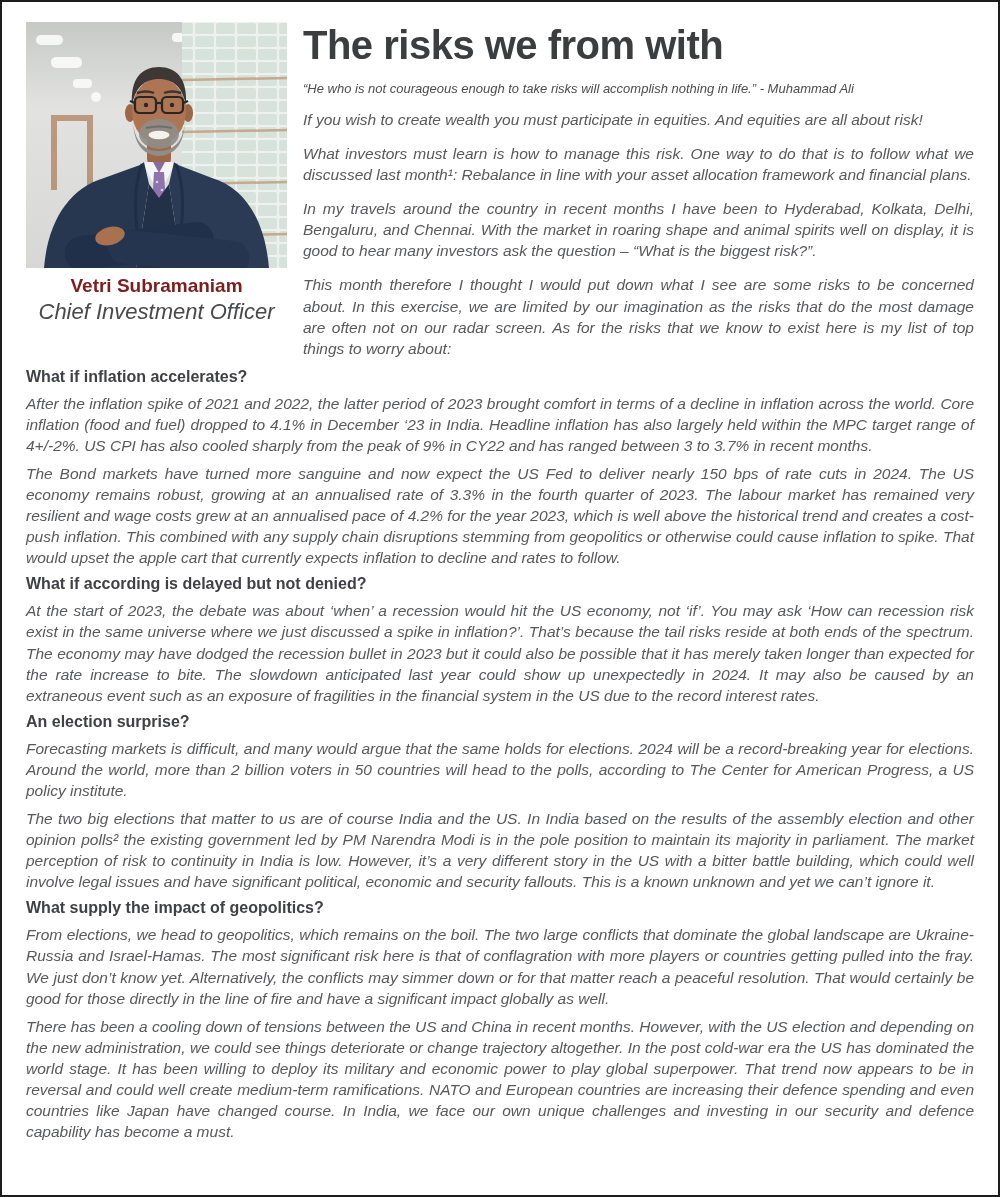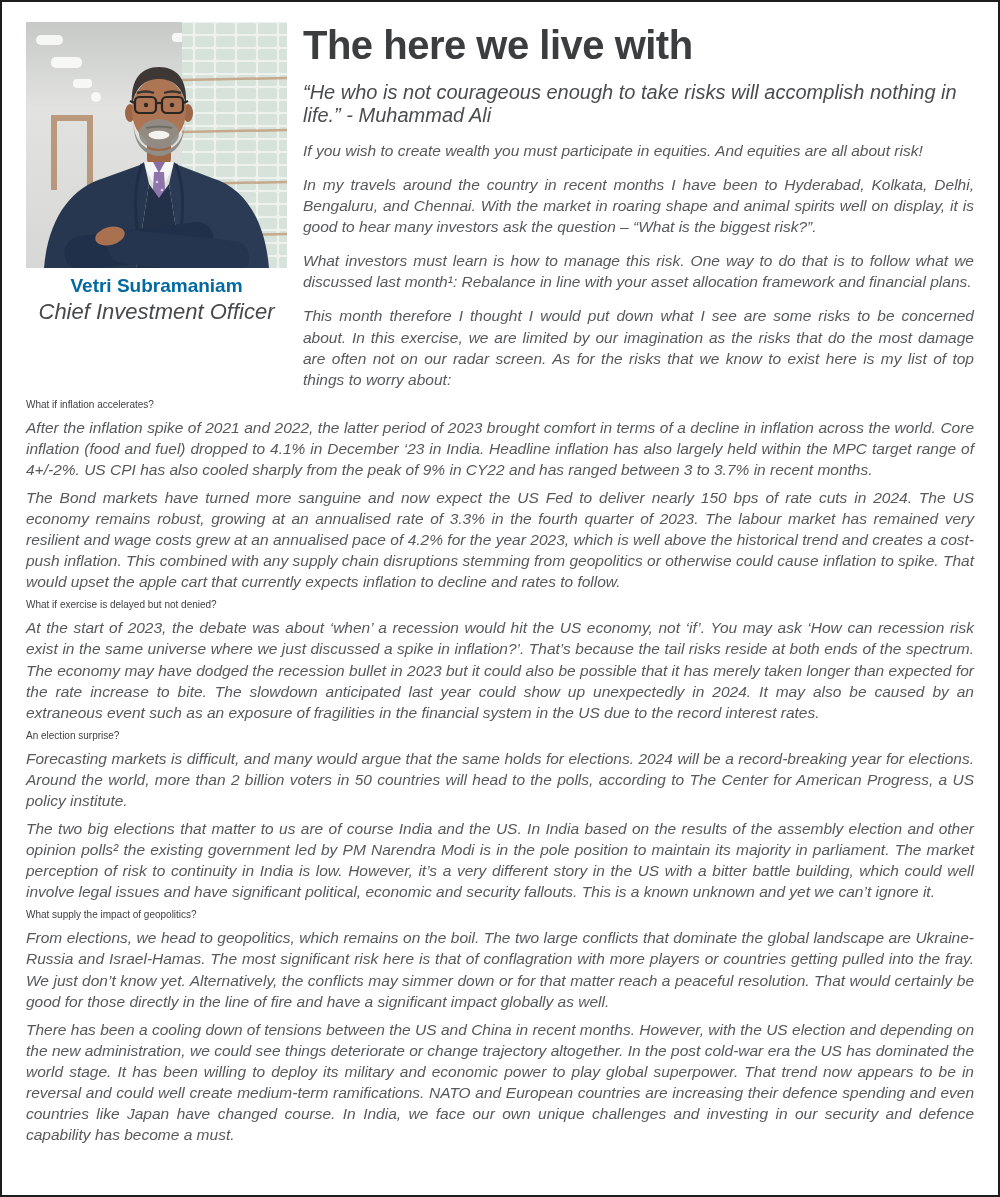--- a/index.html
+++ b/index.html
@@ -13,35 +13,35 @@
     width: 1000px; height: 1197px;
     border: 2px solid #1d1d1d;
     background: #ffffff;
     padding: 20px 24px 0 24px;
     overflow: hidden;
   }
   .header-row { display: flex; gap: 16px; align-items: flex-start; }
   .author-col { flex: 0 0 261px; width: 261px; text-align: center; }
   .photo-frame { width: 261px; height: 246px; overflow: hidden; }
   .photo-frame svg { display: block; width: 261px; height: 246px; }
-  .author-name { margin-top: 7px; font-size: 19px; font-weight: bold; color: #0369a1; }
+  .author-name { margin-top: 7px; font-size: 19px; font-weight: bold; color: #7f1d1d; }
   .author-role { margin-top: 2px; font-size: 22px; font-style: italic; color: #48494b; }
   .intro-col { flex: 1 1 auto; min-width: 0; padding-top: 2px; }
   .doc-title {
     font-size: 40px; font-weight: bold; color: #3c3d3f;
     letter-spacing: -0.5px; line-height: 1.05; margin-bottom: 15px;
   }
-  .quote { font-size: 20px; font-style: italic; color: #4b4c4e; margin-bottom: 13px; }
+  .quote { font-size: 13px; font-style: italic; color: #4b4c4e; margin-bottom: 13px; }
   .para {
     font-size: 15.5px; color: #58595b; line-height: 1.36;
     text-align: justify; margin-bottom: 13px; font-style: italic;
   }
   .intro-col .para:last-child { margin-bottom: 3px; }
   .sections { margin-top: 6px; }
-  .section-heading { font-size: 10px; font-weight: normal; color: #404144; margin: 1px 0 7px 0; }
+  .section-heading { font-size: 16px; font-weight: bold; color: #404144; margin: 1px 0 7px 0; }
   .sections .para { margin-bottom: 7px; }
 </style>
 </head>
 <body>
 
 <div class="page">
   <div class="header-row">
 
     <div class="author-col">
       <div class="photo-frame">
@@ -138,34 +138,34 @@
               <line x1="157" y1="81" x2="162" y2="79"></line>
             </g>
           </g>
         </svg>
       </div>
       <div class="author-name">Vetri Subramaniam</div>
       <div class="author-role">Chief Investment Officer</div>
     </div>
 
     <div class="intro-col">
-      <h1 class="doc-title">The here we live with</h1>
+      <h1 class="doc-title">The risks we from with</h1>
       <p class="quote">“He who is not courageous enough to take risks will accomplish nothing in life.” - Muhammad Ali</p>
       <p class="para">If you wish to create wealth you must participate in equities. And equities are all about risk!</p>
+      <p class="para">What investors must learn is how to manage this risk. One way to do that is to follow what we discussed last month¹: Rebalance in line with your asset allocation framework and financial plans.</p>
       <p class="para">In my travels around the country in recent months I have been to Hyderabad, Kolkata, Delhi, Bengaluru, and Chennai. With the market in roaring shape and animal spirits well on display, it is good to hear many investors ask the question – “What is the biggest risk?”.</p>
-      <p class="para">What investors must learn is how to manage this risk. One way to do that is to follow what we discussed last month¹: Rebalance in line with your asset allocation framework and financial plans.</p>
       <p class="para">This month therefore I thought I would put down what I see are some risks to be concerned about. In this exercise, we are limited by our imagination as the risks that do the most damage are often not on our radar screen. As for the risks that we know to exist here is my list of top things to worry about:</p>
     </div>
   </div>
 
   <div class="sections">
       <h2 class="section-heading">What if inflation accelerates?</h2>
       <p class="para">After the inflation spike of 2021 and 2022, the latter period of 2023 brought comfort in terms of a decline in inflation across the world. Core inflation (food and fuel) dropped to 4.1% in December ‘23 in India. Headline inflation has also largely held within the MPC target range of 4+/-2%. US CPI has also cooled sharply from the peak of 9% in CY22 and has ranged between 3 to 3.7% in recent months.</p>
       <p class="para">The Bond markets have turned more sanguine and now expect the US Fed to deliver nearly 150 bps of rate cuts in 2024. The US economy remains robust, growing at an annualised rate of 3.3% in the fourth quarter of 2023. The labour market has remained very resilient and wage costs grew at an annualised pace of 4.2% for the year 2023, which is well above the historical trend and creates a cost-push inflation. This combined with any supply chain disruptions stemming from geopolitics or otherwise could cause inflation to spike. That would upset the apple cart that currently expects inflation to decline and rates to follow.</p>
-      <h2 class="section-heading">What if exercise is delayed but not denied?</h2>
+      <h2 class="section-heading">What if according is delayed but not denied?</h2>
       <p class="para">At the start of 2023, the debate was about ‘when’ a recession would hit the US economy, not ‘if’.  You may ask ‘How can recession risk exist in the same universe where we just discussed a spike in inflation?’. That’s because the tail risks reside at both ends of the spectrum. The economy may have dodged the recession bullet in 2023 but it could also be possible that it has merely taken longer than expected for the rate increase to bite. The slowdown anticipated last year could show up unexpectedly in 2024. It may also be caused by an extraneous event such as an exposure of fragilities in the financial system in the US due to the record interest rates.</p>
       <h2 class="section-heading">An election surprise?</h2>
       <p class="para">Forecasting markets is difficult, and many would argue that the same holds for elections. 2024 will be a record-breaking year for elections. Around the world, more than 2 billion voters in 50 countries will head to the polls, according to The Center for American Progress, a US policy institute.</p>
       <p class="para">The two big elections that matter to us are of course India and the US. In India based on the results of the assembly election and other opinion polls² the existing government led by PM Narendra Modi is in the pole position to maintain its majority in parliament. The market perception of risk to continuity in India is low. However, it’s a very different story in the US with a bitter battle building, which could well involve legal issues and have significant political, economic and security fallouts. This is a known unknown and yet we can’t ignore it.</p>
       <h2 class="section-heading">What supply the impact of geopolitics?</h2>
       <p class="para">From elections, we head to geopolitics, which remains on the boil. The two large conflicts that dominate the global landscape are Ukraine-Russia and Israel-Hamas. The most significant risk here is that of conflagration with more players or countries getting pulled into the fray. We just don’t know yet. Alternatively, the conflicts may simmer down or for that matter reach a peaceful resolution. That would certainly be good for those directly in the line of fire and have a significant impact globally as well.</p>
       <p class="para">There has been a cooling down of tensions between the US and China in recent months. However, with the US election and depending on the new administration, we could see things deteriorate or change trajectory altogether. In the post cold-war era the US has dominated the world stage.  It has been willing to deploy its military and economic power to play global superpower. That trend now appears to be in reversal and could well create medium-term ramifications. NATO and European countries are increasing their defence spending and even countries like Japan have changed course. In India, we face our own unique challenges and investing in our security and defence capability has become a must.</p>
     </div>
 </div>
 

